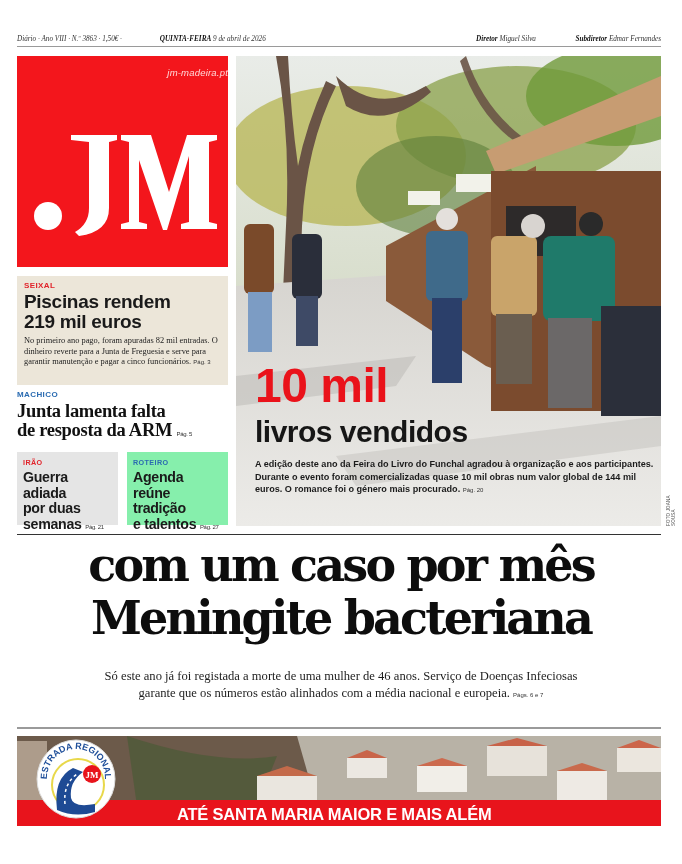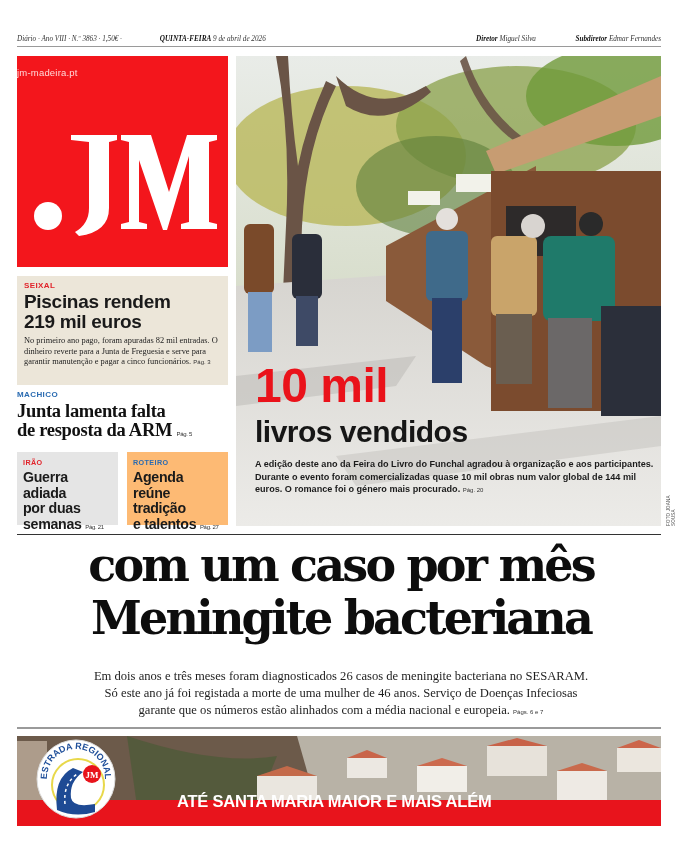--- a/index.html
+++ b/index.html
@@ -6,56 +6,56 @@
   html, body { width: 682px; height: 864px; background: #ffffff; overflow: hidden; }
   body { position: relative; font-family: "Liberation Sans", sans-serif; color: #111; }
 
   .masthead { position: absolute; left: 17px; top: 34px; width: 644px; height: 12px; font-family: "Liberation Serif", serif; font-style: italic; font-size: 7.2px; color: #333; }
   .masthead .left { position: absolute; left: 0; top: 1px; white-space: nowrap; }
   .masthead .right { position: absolute; right: 0; top: 1px; white-space: nowrap; }
   .masthead b { font-weight: bold; font-style: italic; color: #111; padding-left: 36px; }
   .top-rule { position: absolute; left: 17px; top: 46px; width: 644px; height: 1px; background: #9a9a9a; }
 
   .logo-box { position: absolute; left: 17px; top: 56px; width: 211px; height: 211px; background: #f3161c; overflow: hidden; }
-  .logo-url { position: absolute; left: 0; width: 100%; top: 11px; text-align: left; color: #ffd9d9; font-size: 9.5px; letter-spacing: 0.2px; }
+  .logo-url { position: absolute; left: 0; width: 100%; top: 11px; text-align: right; color: #ffd9d9; font-size: 9.5px; letter-spacing: 0.2px; font-style: italic; }
   .logo-jm { position: absolute; left: 12px; top: 64px; width: 190px; height: 120px; }
 
   .box-seixal { position: absolute; left: 17px; top: 276px; width: 211px; height: 109px; background: #ece6d9; padding: 5px 7px; }
   .kicker { font-size: 8px; font-weight: bold; letter-spacing: 0.4px; }
   .kicker.red { color: #e1232a; }
   .kicker.blue { color: #2a6bb1; }
   .h-sans { font-family: "Liberation Sans", sans-serif; font-weight: bold; color: #1a1a1a; }
   .box-seixal .h-sans { font-size: 19px; line-height: 20px; margin-top: 2px; letter-spacing: -0.3px; }
   .box-seixal .body { font-family: "Liberation Serif", serif; font-size: 8.4px; line-height: 10.6px; margin-top: 4px; color: #222; }
   .pg { font-family: "Liberation Sans", sans-serif; font-size: 6px; color: #333; font-weight: normal; }
 
   .box-machico { position: absolute; left: 17px; top: 390px; width: 211px; height: 56px; }
   .box-machico .kicker { margin-top: 0; }
   .box-machico .h-serif { font-family: "Liberation Serif", serif; font-weight: bold; font-size: 18.5px; line-height: 19px; margin-top: 3px; color: #111; letter-spacing: -0.3px; }
 
   .box-irao { position: absolute; left: 17px; top: 452px; width: 101px; height: 73px; background: #e5e5e5; padding: 6px 6px; }
-  .box-roteiro { position: absolute; left: 127px; top: 452px; width: 101px; height: 73px; background: #fdba74; padding: 6px 6px; }
+  .box-roteiro { position: absolute; left: 127px; top: 452px; width: 101px; height: 73px; background: #86efac; padding: 6px 6px; }
   .box-irao .h-sans, .box-roteiro .h-sans { font-size: 14.2px; line-height: 15.5px; margin-top: 3px; letter-spacing: -0.3px; }
   .box-irao .kicker, .box-roteiro .kicker { font-size: 7.2px; }
 
   .photo { position: absolute; left: 236px; top: 56px; width: 425px; height: 470px; overflow: hidden; background: #d9d6cf; }
   .photo svg { position: absolute; left: 0; top: 0; }
   .photo-hl1 { position: absolute; left: 19px; top: 308px; font-size: 48px; font-weight: bold; color: #ea121a; line-height: 44px; letter-spacing: -0.5px; }
   .photo-hl2 { position: absolute; left: 19px; top: 360px; font-size: 30px; font-weight: bold; color: #161616; line-height: 32px; letter-spacing: -0.5px; }
   .photo-body { position: absolute; left: 19px; top: 402px; width: 400px; font-size: 9.1px; line-height: 12.6px; font-weight: bold; color: #1b1b1b; }
   .photo-credit { position: absolute; left: 666px; top: 480px; width: 8px; height: 46px; font-size: 4.5px; color: #555; writing-mode: vertical-rl; transform: rotate(180deg); letter-spacing: 0.2px; }
 
   .main-rule { position: absolute; left: 17px; top: 534px; width: 644px; height: 1px; background: #333; }
   .main-headline { position: absolute; left: 0; top: 539px; width: 682px; text-align: center; font-family: "DejaVu Serif", serif; font-weight: bold; font-size: 46px; line-height: 53px; letter-spacing: -2.8px; color: #0d0d0d; }
   .main-lede { position: absolute; left: 30px; top: 668px; width: 622px; text-align: center; font-family: "Liberation Serif", serif; font-size: 12.6px; line-height: 17px; color: #1d1d1d; }
 
   .bottom-rule { position: absolute; left: 17px; top: 727px; width: 644px; height: 2px; background: #9a9a9a; }
   .banner { position: absolute; left: 17px; top: 736px; width: 644px; height: 90px; overflow: hidden; background: #8a8378; }
   .banner-strip { position: absolute; left: 0; top: 64px; width: 644px; height: 26px; background: #e8141c; }
-  .banner-text { position: absolute; left: 160px; top: 55px; font-size: 16.5px; font-weight: bold; color: #ffffff; letter-spacing: -0.2px; line-height: 20px; }
+  .banner-text { position: absolute; left: 160px; top: 68px; font-size: 16.5px; font-weight: bold; color: #ffffff; letter-spacing: -0.2px; line-height: 20px; }
   .banner-badge { position: absolute; left: 18px; top: 2px; width: 82px; height: 82px; }
 </style>
 </head>
 <body>
 
 <div class="masthead">
   <div class="left">
     <span>Diário · Ano VIII · N.º 3863 · 1,50€ · </span><b>QUINTA-FEIRA</b><span> 9 de abril de 2026</span>
   </div>
   <div class="right">
@@ -172,21 +172,20 @@
   </div>
 </div>
 <div class="photo-credit">FOTO JOANA SOUSA</div>
 
 <div class="main-rule"></div>
 <div class="main-headline">
   <div>com um caso por mês</div>
   <div>Meningite bacteriana</div>
 </div>
 <div class="main-lede">
-  <div>Em dois anos e três meses foram diagnosticados 26 casos de meningite bacteriana no SESARAM.</div>
   <div>Só este ano já foi registada a morte de uma mulher de 46 anos. Serviço de Doenças Infeciosas</div>
   <div><span>garante que os números estão alinhados com a média nacional e europeia.</span> <span class="pg">Págs. 6 e 7</span></div>
 </div>
 
 <div class="bottom-rule"></div>
 <div class="banner">
   <svg width="644" height="90" viewBox="0 0 644 90" style="position:absolute;left:0;top:0;">
     <rect x="0" y="0" width="644" height="90" fill="#7d7466"></rect>
     <path d="M0 0 H320 L300 70 H0 Z" fill="#6c5a4a"></path>
     <path d="M110 0 Q200 30 260 20 L240 70 L120 70 Z" fill="#4f5a38" opacity="0.8"></path>

